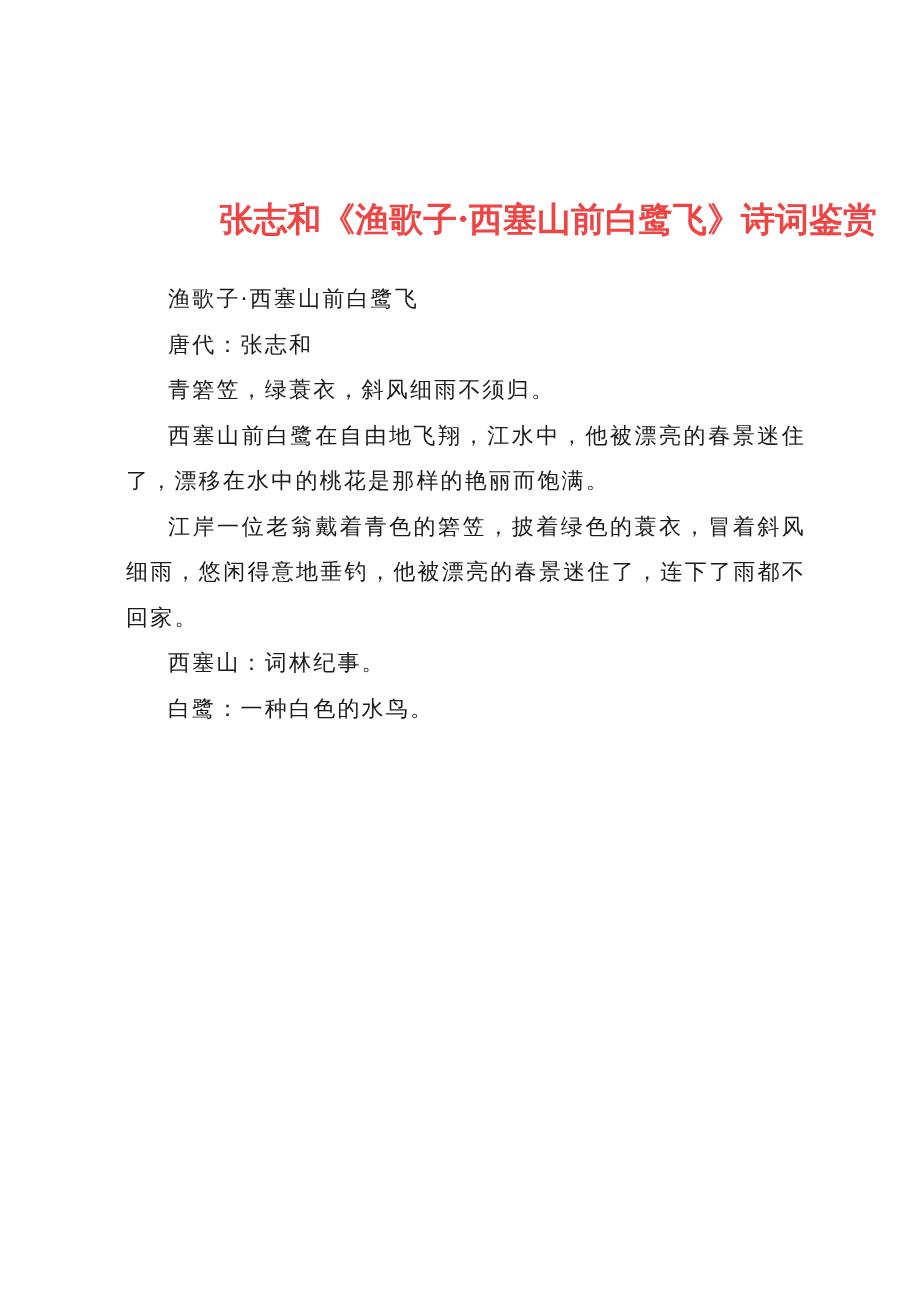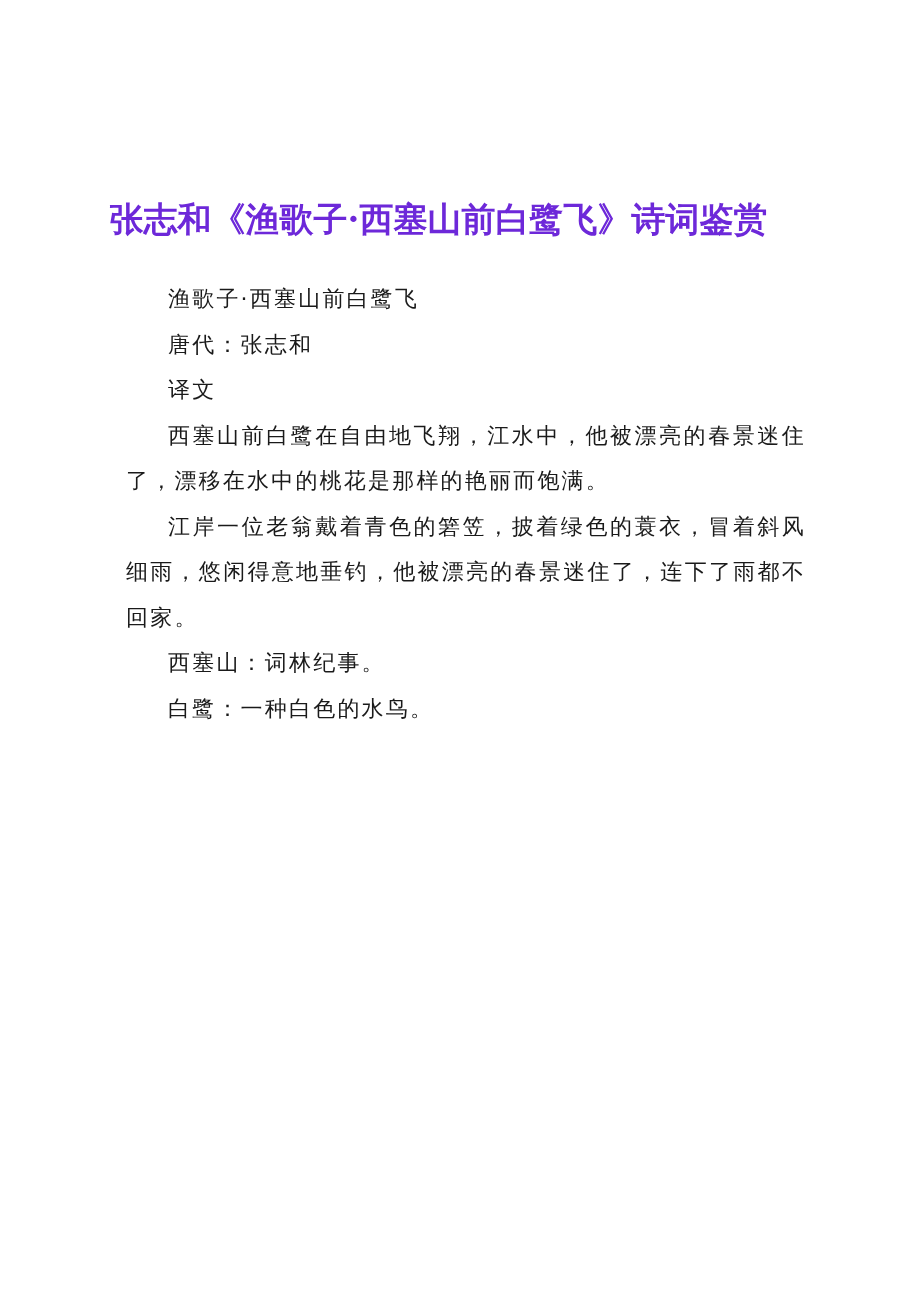--- a/index.html
+++ b/index.html
@@ -20,22 +20,22 @@
       left: 0;
       top: 0;
       width: 920px;
       height: 1302px;
     }
     .title {
       position: absolute;
       left: 0;
       top: 196px;
       width: 877px;
-      text-align: center;
-      color: #6d28d9;
+      text-align: right;
+      color: #ef4444;
       font-family: "DejaVu Serif", "Liberation Serif", serif;
       font-size: 34px;
       font-weight: bold;
       line-height: 46px;
       letter-spacing: 0px;
       margin: 0;
     }
     .body-text {
       position: absolute;
       left: 126px;
@@ -53,19 +53,19 @@
   </style>
 </head>
 <body>
 
 <div class="page">
   <h1 class="title">张志和《渔歌子·西塞山前白鹭飞》诗词鉴赏</h1>
 
   <div class="body-text">
     <p class="para">渔歌子·西塞山前白鹭飞</p>
     <p class="para">唐代：张志和</p>
-    <p class="para">译文</p>
+    <p class="para">青箬笠，绿蓑衣，斜风细雨不须归。</p>
     <p class="para">西塞山前白鹭在自由地飞翔，江水中，他被漂亮的春景迷住了，漂移在水中的桃花是那样的艳丽而饱满。</p>
     <p class="para">江岸一位老翁戴着青色的箬笠，披着绿色的蓑衣，冒着斜风细雨，悠闲得意地垂钓，他被漂亮的春景迷住了，连下了雨都不回家。</p>
     <p class="para">西塞山：词林纪事。</p>
     <p class="para">白鹭：一种白色的水鸟。</p>
   </div>
 </div>
 
 </body></html>

